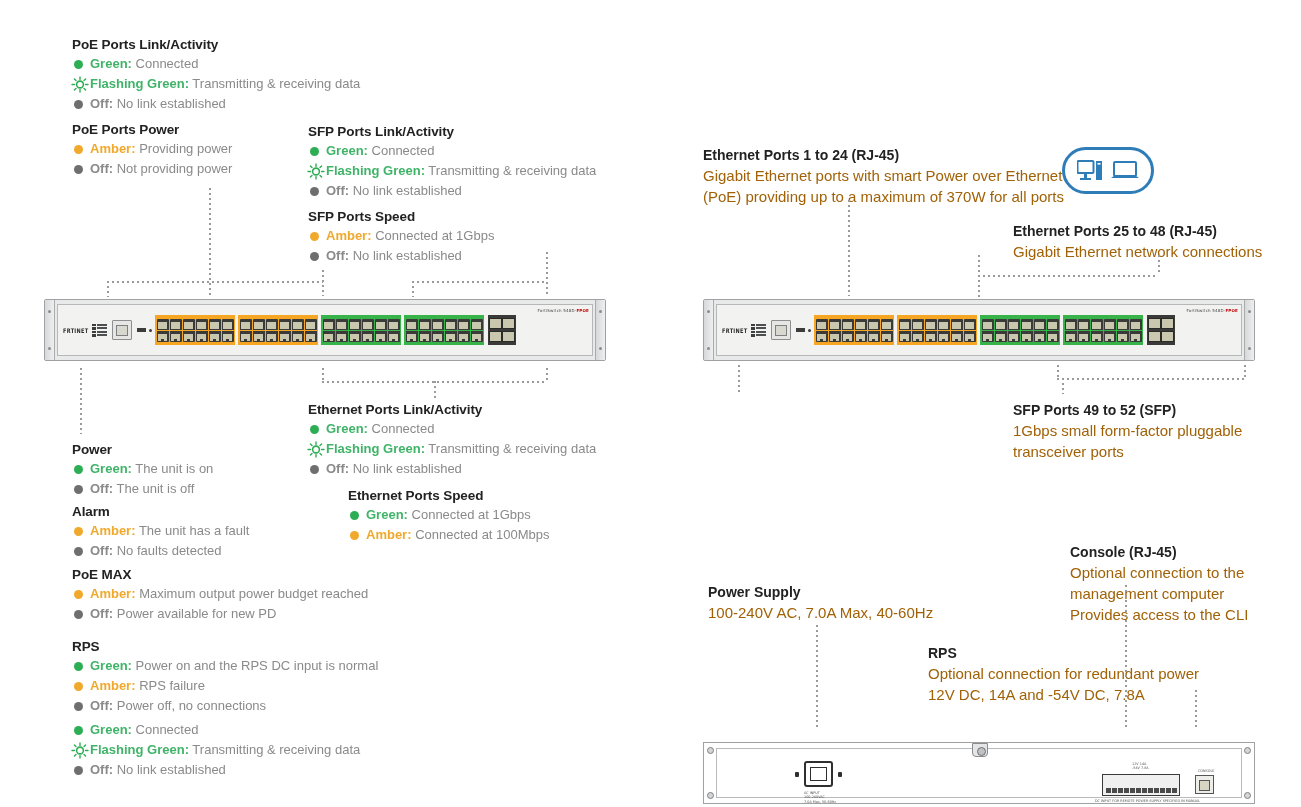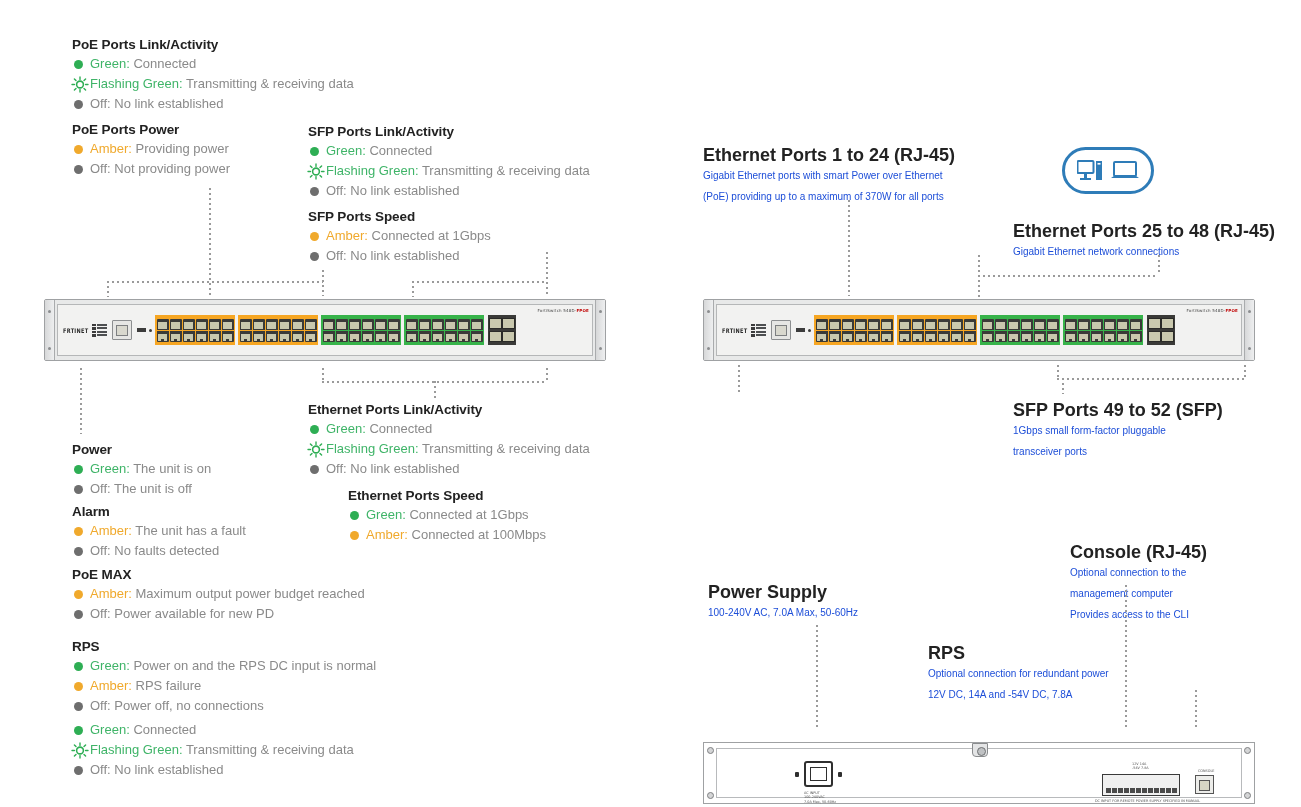--- a/index.html
+++ b/index.html
@@ -54,37 +54,37 @@
     position: absolute;
     left: -1px; top: 2px;
     width: 18px; height: 17px;
   }
   .flash svg { display:block; }
 
   .led-state {
     font-size: 13px;
     color: #8a8a8a;
   }
-  .led-state .name { font-weight: normal; }
+  .led-state .name { font-weight: bold; }
   .led-state .name.green { color: #3fb468; }
   .led-state .name.amber { color: #f0a92c; }
   .led-state .name.off   { color: #8a8a8a; }
   .led-state .desc { color: #8a8a8a; }
 
   
   .callout-title {
-    font-size: 18px;
+    font-size: 14px;
     font-weight: bold;
     color: #222222;
     line-height: 20px;
     white-space: nowrap;
   }
   .callout-line {
-    font-size: 10px;
-    color: #1d4ed8;
+    font-size: 15px;
+    color: #a16207;
     line-height: 21px;
     white-space: nowrap;
   }
 
   
   .dline { position: absolute; }
   .dline.v {
     width: 2px;
     background-image: linear-gradient(to bottom, #9a9a9a 50%, rgba(255,255,255,0) 0%);
     background-size: 2px 5px;
@@ -829,21 +829,21 @@
 
 
   <div class="block" style="left:1013px; top:400px;">
     <div class="callout-title">SFP Ports 49 to 52 (SFP)</div>
     <div class="callout-line">1Gbps small form-factor pluggable</div>
     <div class="callout-line">transceiver ports</div>
   </div>
 
   <div class="block" style="left:708px; top:582px;">
     <div class="callout-title">Power Supply</div>
-    <div class="callout-line">100-240V AC, 7.0A Max, 50-60Hz</div>
+    <div class="callout-line">100-240V AC, 7.0A Max, 40-60Hz</div>
   </div>
 
   <div class="block" style="left:928px; top:643px;">
     <div class="callout-title">RPS</div>
     <div class="callout-line">Optional connection for redundant power</div>
     <div class="callout-line">12V DC, 14A and -54V DC, 7.8A</div>
   </div>
 
   <div class="block" style="left:1070px; top:542px;">
     <div class="callout-title">Console (RJ-45)</div>

